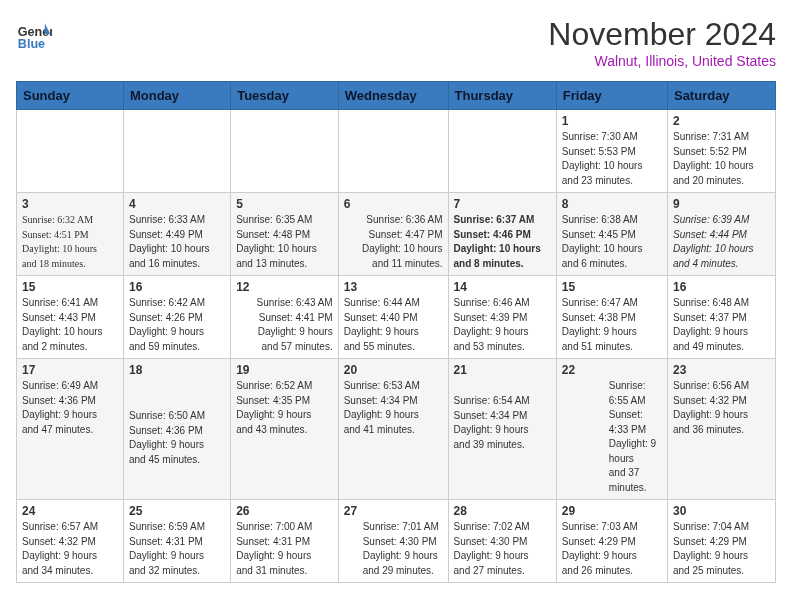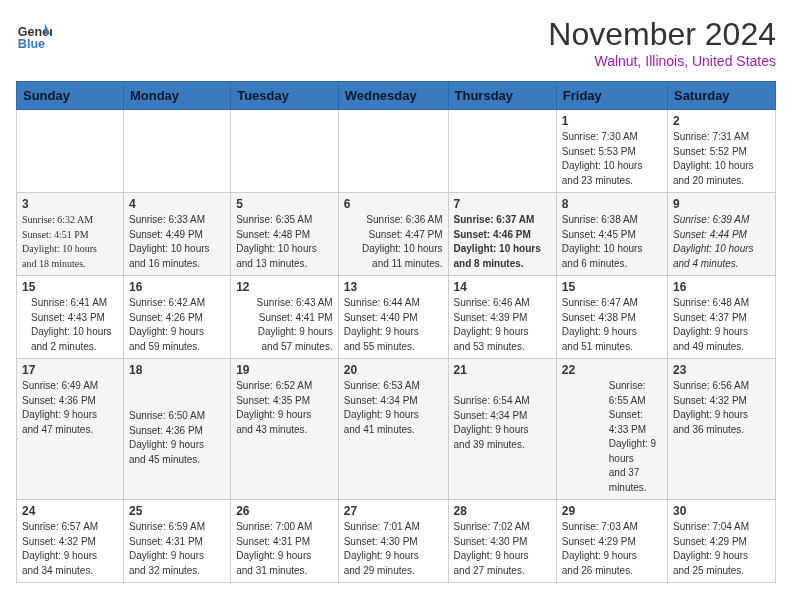--- a/index.html
+++ b/index.html
@@ -178,21 +178,21 @@
           <span class="day-num">9</span>
           <div class="day-info" style="white-space: pre-line; font-style: italic;">Sunrise: 6:39 AM
 Sunset: 4:44 PM
 Daylight: 10 hours
 and 4 minutes.</div>
         </td>
       </tr>
       <tr>
         <td>
           <span class="day-num">15</span>
-          <div class="day-info" style="white-space: pre-line; margin-left: 9px;">Sunrise: 6:41 AM
+          <div class="day-info" style="white-space: pre-line;">Sunrise: 6:41 AM
 Sunset: 4:43 PM
 Daylight: 10 hours
 and 2 minutes.</div>
         </td>
         <td>
           <span class="day-num">16</span>
           <div class="day-info" style="white-space: pre-line;">Sunrise: 6:42 AM
 Sunset: 4:26 PM
 Daylight: 9 hours
 and 59 minutes.</div>
@@ -301,21 +301,21 @@
         </td>
         <td>
           <span class="day-num">26</span>
           <div class="day-info" style="white-space: pre-line;">Sunrise: 7:00 AM
 Sunset: 4:31 PM
 Daylight: 9 hours
 and 31 minutes.</div>
         </td>
         <td>
           <span class="day-num">27</span>
-          <div class="day-info" style="white-space: pre-line;">Sunrise: 7:01 AM
+          <div class="day-info" style="white-space: pre-line; margin-left: 19px;">Sunrise: 7:01 AM
 Sunset: 4:30 PM
 Daylight: 9 hours
 and 29 minutes.</div>
         </td>
         <td>
           <span class="day-num">28</span>
           <div class="day-info" style="white-space: pre-line;">Sunrise: 7:02 AM
 Sunset: 4:30 PM
 Daylight: 9 hours
 and 27 minutes.</div>

